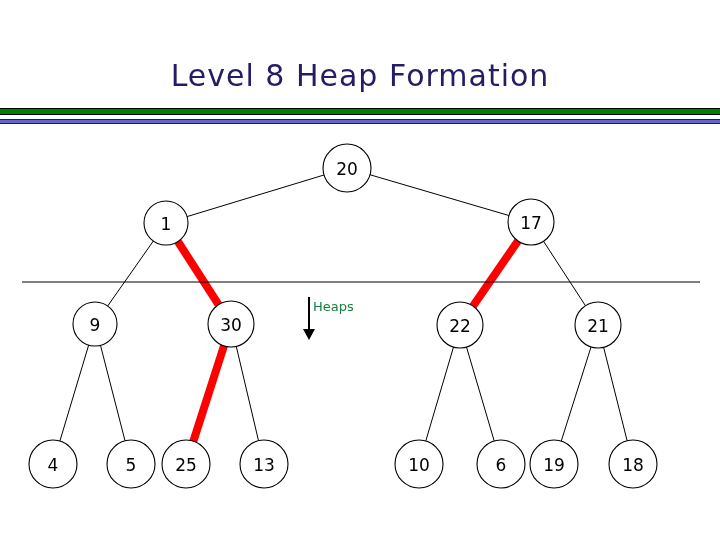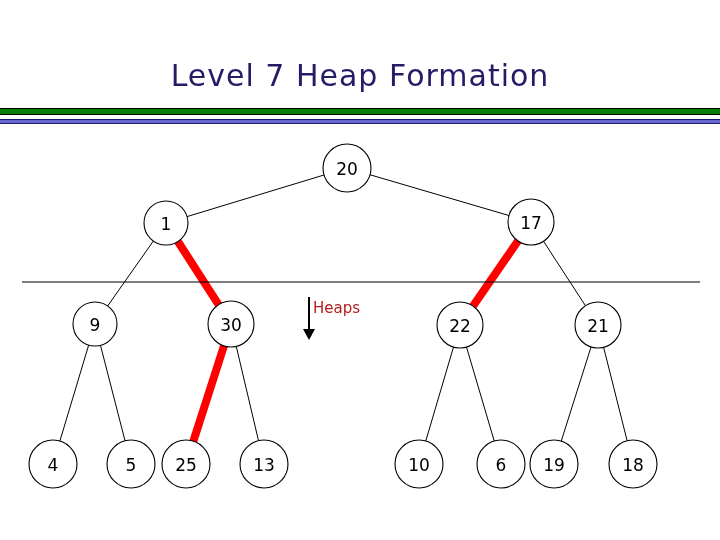--- a/index.html
+++ b/index.html
@@ -100,31 +100,31 @@
     fill: none;
   }
   .heaps-arrow-head {
     fill: #000000;
   }
   #heaps-label {
     position: absolute;
     left: 313px;
     top: 299px;
     font-family: "DejaVu Sans", sans-serif;
-    font-size: 15px;
-    color: #b91c1c;
+    font-size: 13px;
+    color: #15803d;
     white-space: nowrap;
   }
 </style>
 </head>
 <body>
 
 <div id="slide">
 
-  <div id="title">Level 7 Heap Formation</div>
+  <div id="title">Level 8 Heap Formation</div>
 
   <div id="divider">
     <div class="bar-green"></div>
     <div class="bar-blue"></div>
   </div>
 
   <svg id="tree-canvas" viewBox="0 0 720 540">
     <g id="edge-layer">
         <line x1="324.0367561442488" y1="174.97778128213434" x2="187.04964020110526" y2="216.60370049137686" class="edge-plain"></line>
         <line x1="370.0287539180089" y1="174.75843864985043" x2="508.9307774952415" y2="215.52316296056" class="edge-plain"></line>

